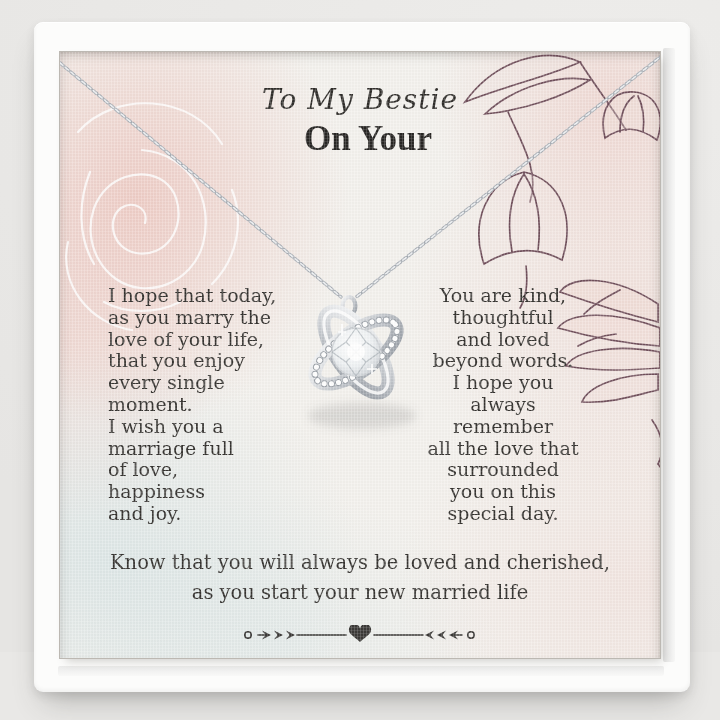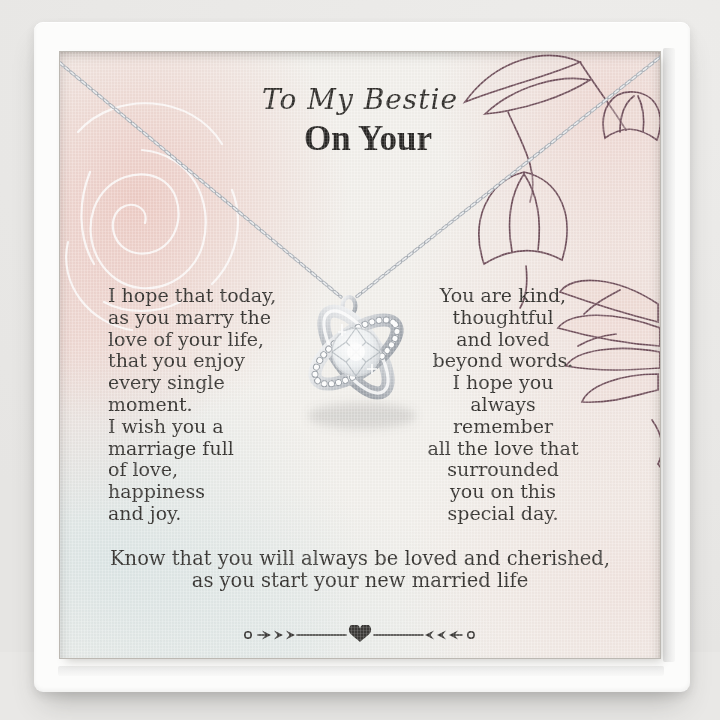--- a/index.html
+++ b/index.html
@@ -35,21 +35,21 @@
   .textlayer{position:absolute;inset:0;color:#34322f;}
   .title{position:absolute;left:0;right:0;top:34px;text-align:center;line-height:1;}
   .title-script{font-style:italic;font-size:28px;letter-spacing:1px;color:#2e2c29;}
   .title-serif{font-family:"Liberation Serif", serif;font-weight:bold;color:#262422;padding-left:16px;}
   .t2{font-size:35px;margin-top:7px;}
   .t3{font-size:38px;margin-top:2px;letter-spacing:.5px;}
   .msg{font-size:19px;line-height:21.8px;white-space:pre-line;position:absolute;top:233px;}
   .msg-left{left:48px;text-align:left;}
   .msg-right{left:338px;width:210px;text-align:center;}
   .closing{position:absolute;left:0;right:0;top:496px;text-align:center;font-size:19.5px;
-    line-height:22px;white-space:pre-line;}
+    line-height:30px;white-space:pre-line;}
   .signature{position:absolute;left:0;right:0;top:536px;text-align:center;font-style:italic;
     font-size:31px;letter-spacing:1px;color:#2e2c29;}
   .divider{position:absolute;left:0;right:0;top:573px;text-align:center;}
   .divider svg{vertical-align:top;}
 </style>
 </head>
 <body>
 
 <div class="backdrop">
   <div class="box">

